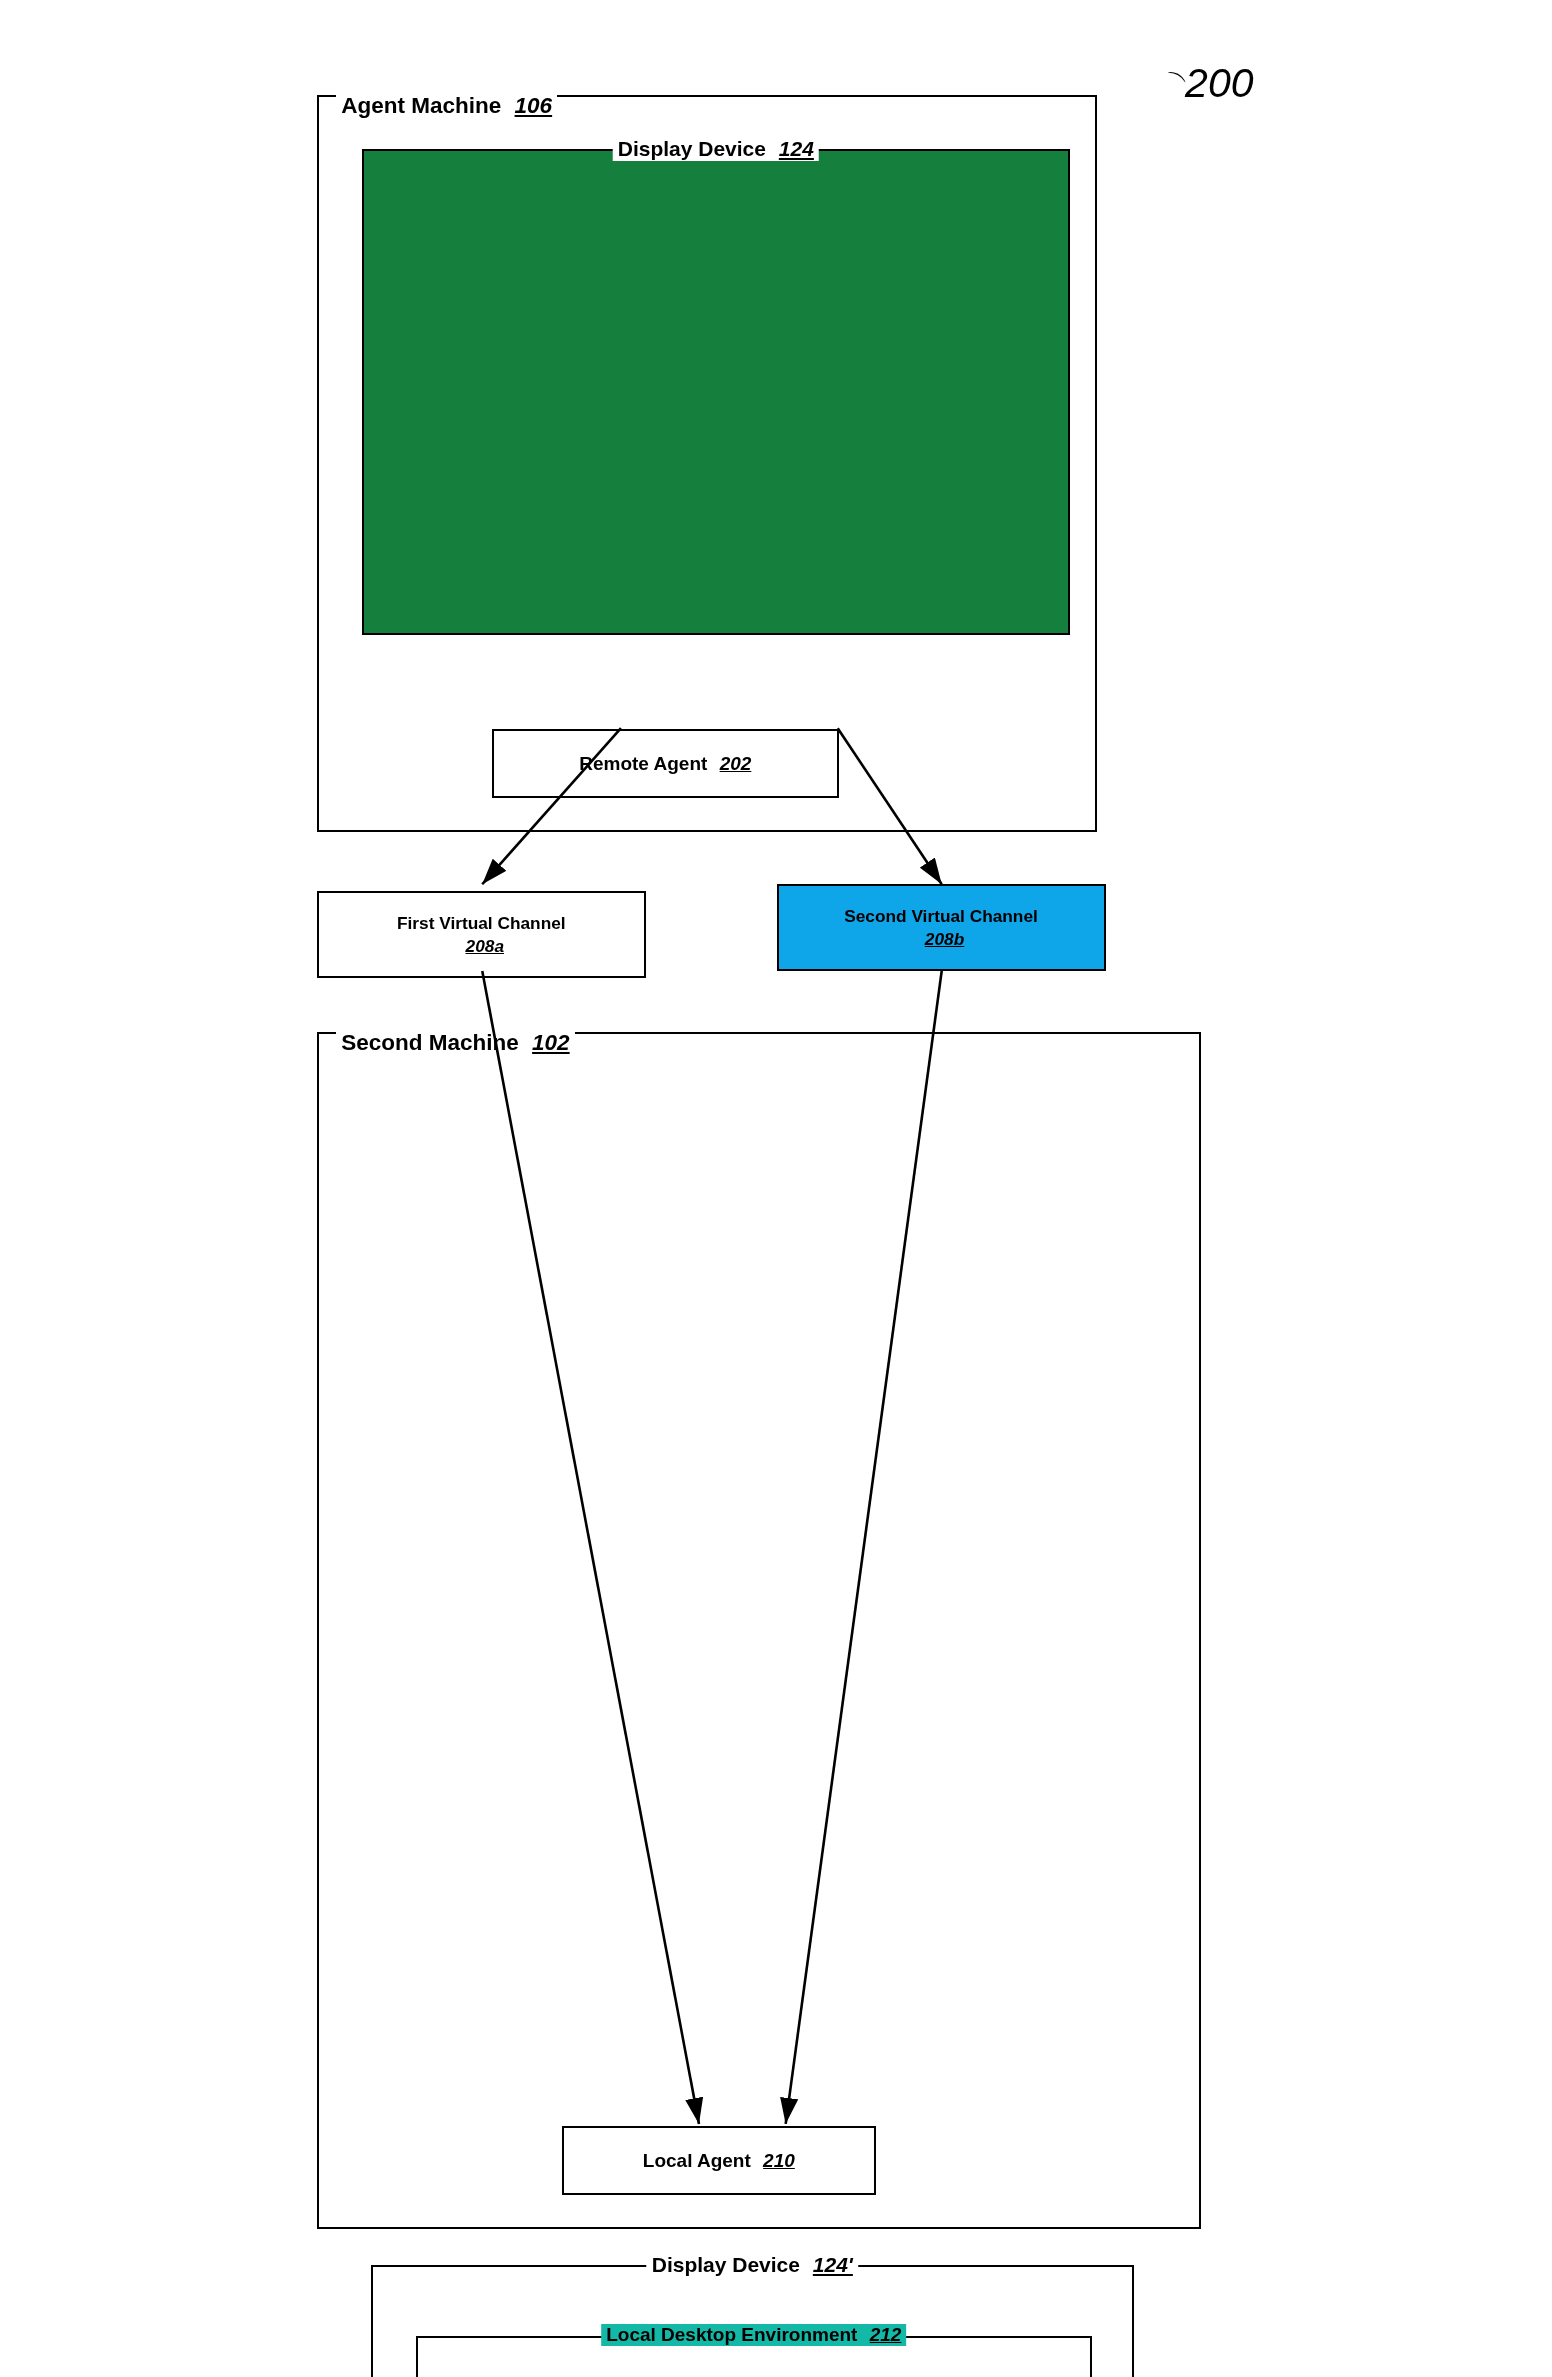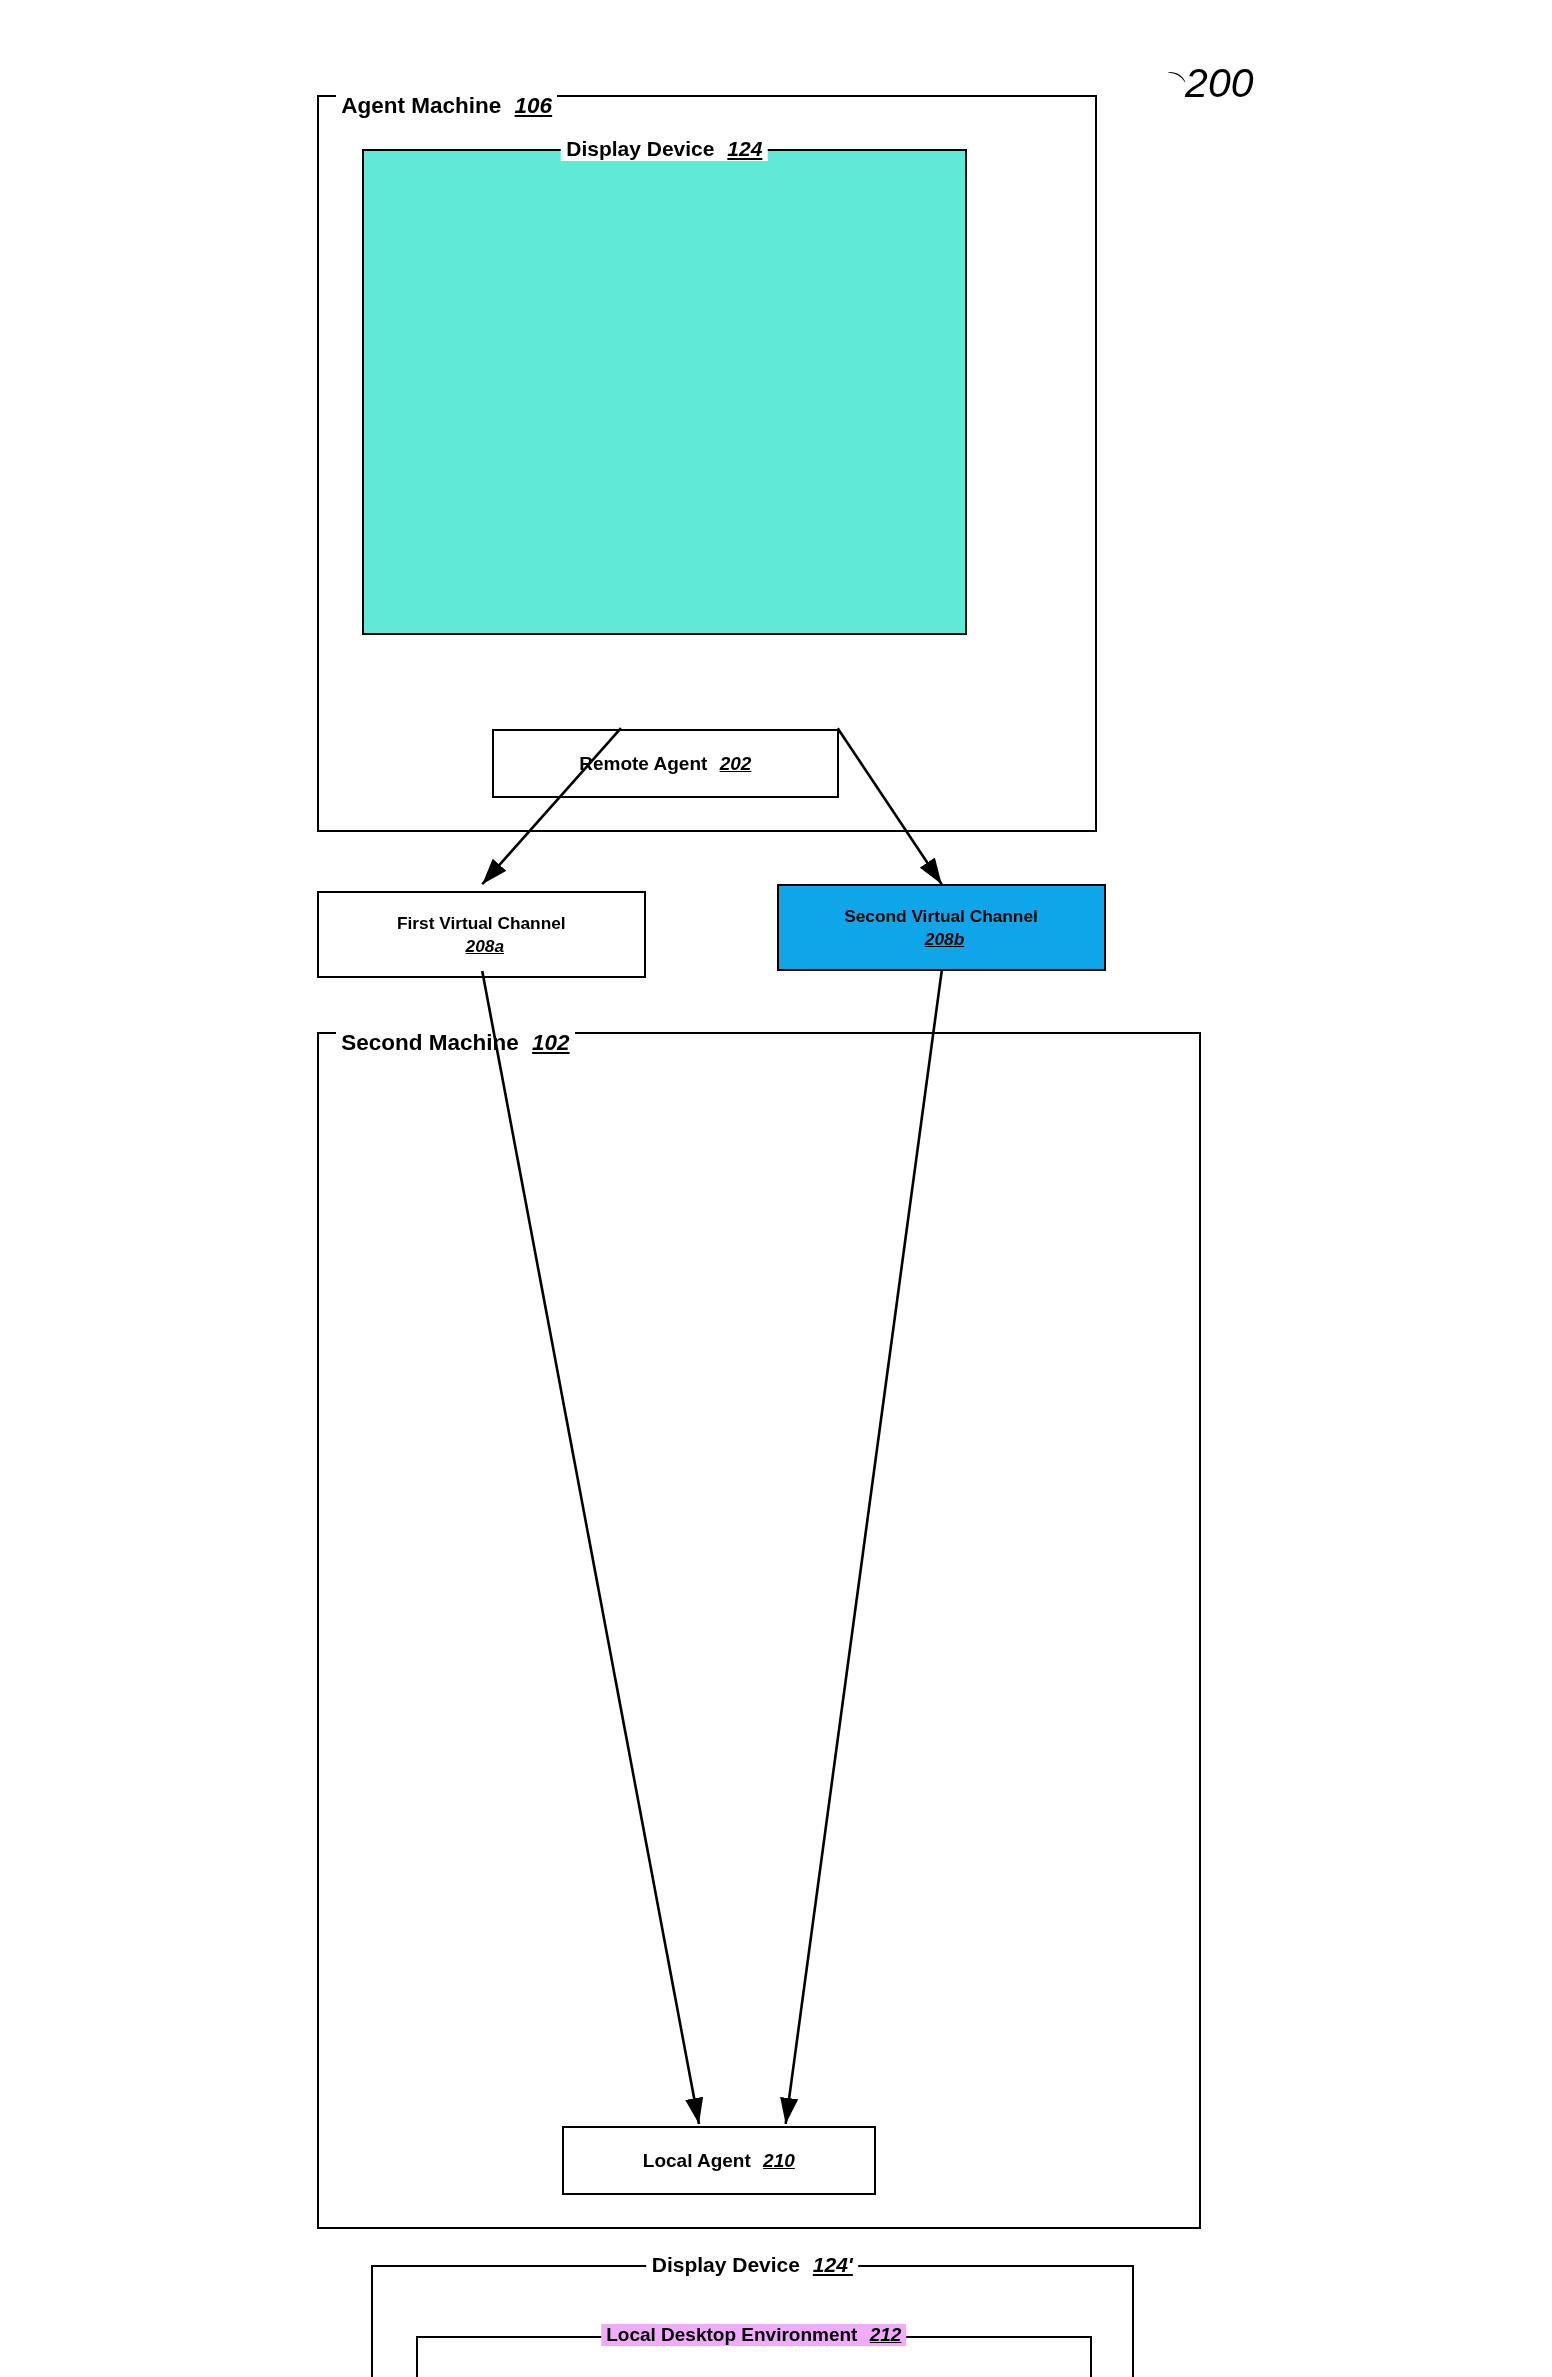--- a/index.html
+++ b/index.html
@@ -61,24 +61,24 @@
       font-weight: bold;
       background: #fff;
       padding: 0 5.2px;
     }
 
     
     .display-device-box {
       position: absolute;
       top: 52px;
       left: 43px;
-      width: 605px;
+      width: 708px;
       height: 486px;
       border: 2.6px solid #000;
-      background: #5eead4;
+      background: #15803d;
     }
 
     .display-device-label {
       position: absolute;
       top: -14px;
       left: 50%;
       transform: translateX(-50%);
       font-size: 21px;
       font-weight: bold;
       background: #fff;
@@ -258,21 +258,21 @@
       background: #fff;
     }
 
     .local-desktop-label {
       position: absolute;
       top: -14px;
       left: 50%;
       transform: translateX(-50%);
       font-size: 19px;
       font-weight: bold;
-      background: #f0abfc;
+      background: #14b8a6;
       padding: 0 5.2px;
       white-space: nowrap;
     }
 
     
     .ref {
       text-decoration: underline;
       font-style: italic;
       margin-left: 7px;
     }

